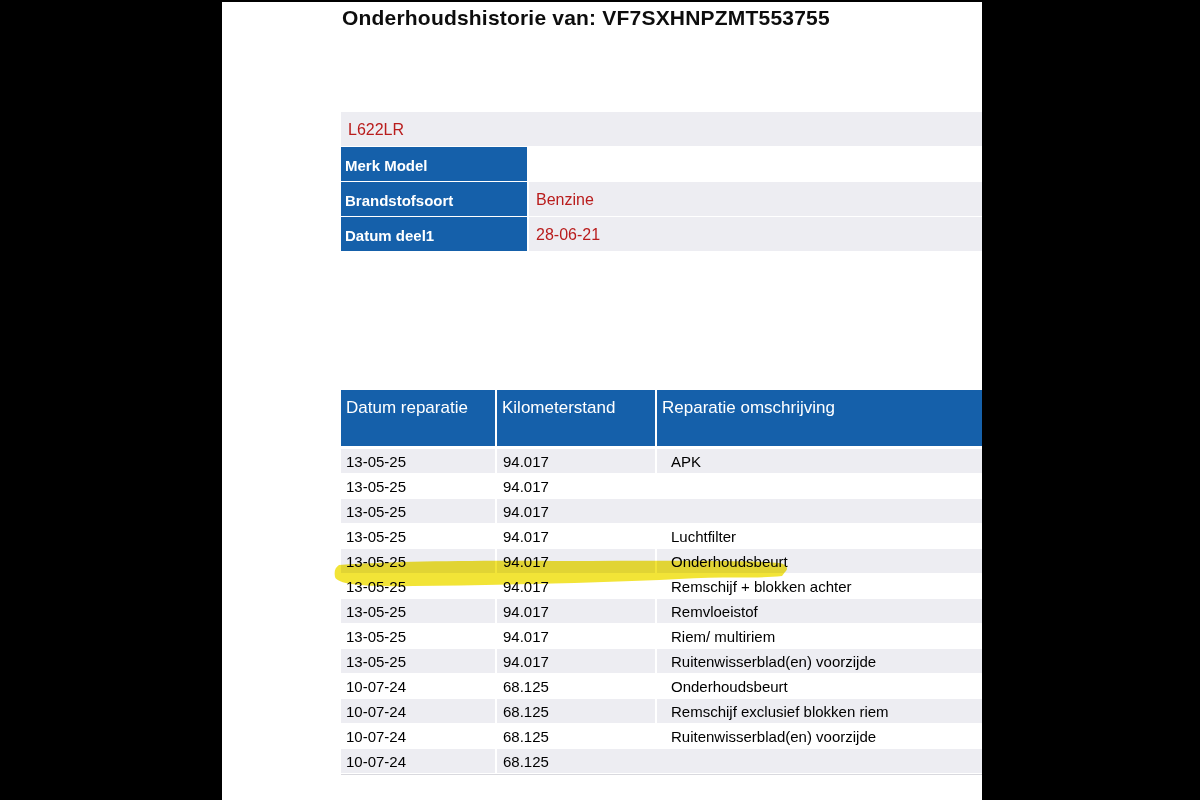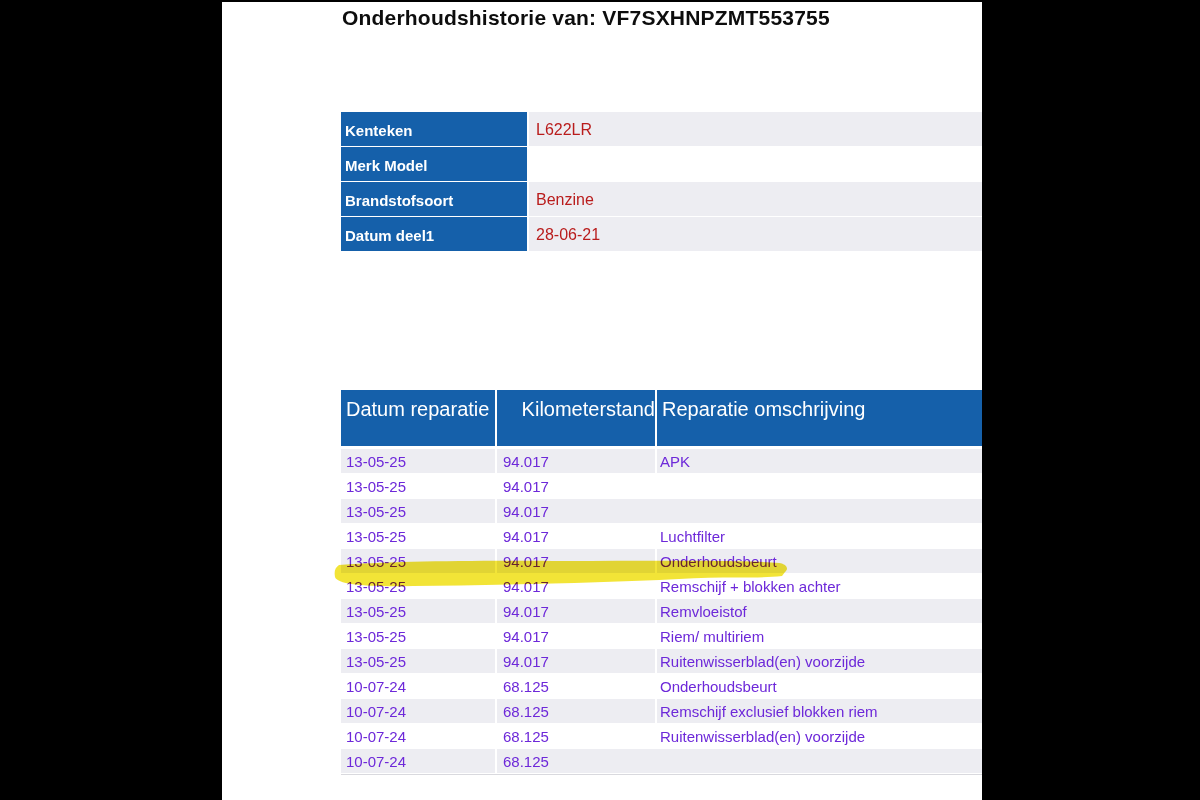--- a/index.html
+++ b/index.html
@@ -31,53 +31,52 @@
   }
   .info-value{
     flex:1;background:var(--gray);color:#b91c1c;font-size:16px;
     display:flex;align-items:flex-end;padding:0 0 7px 7px;
   }
 
   
   .repair-table{position:absolute;left:119px;top:390px;width:641px;}
   .rhead{display:flex;width:641px;height:59px;background:var(--blue);border-bottom:3px solid #fff;}
   .rhead .hcell{
-    color:#fff;font-size:20px;padding:8px 0 0 5px;
+    color:#fff;font-size:17px;padding:8px 0 0 5px;
   }
   .rows{position:relative;width:641px;border-bottom:1px solid #d9d9de;}
   .trow{display:flex;width:641px;height:25px;border-bottom:1px solid #fff;background:#fff;}
   .rows > .trow:nth-of-type(odd){background:var(--gray);}
   .tcell{
-    font-size:15px;color:#6d28d9;display:flex;align-items:center;padding-left:5px;
+    font-size:15px;color:#000000;display:flex;align-items:center;padding-left:5px;
     overflow:hidden;white-space:nowrap;
   }
   .col-date{width:154px;}
-  .col-km{width:160px;border-left:2px solid #fff;padding-left:6px;text-align:right;}
-  .col-desc{width:327px;border-left:2px solid #fff;padding-left:3px;}
+  .col-km{width:160px;border-left:2px solid #fff;padding-left:6px;}
+  .col-desc{width:327px;border-left:2px solid #fff;padding-left:14px;}
   .rhead .col-date,.rhead .col-km,.rhead .col-desc{border-left-color:#fff;}
 
   
   .marker-highlight{
     position:absolute;left:-14px;top:107px;width:465px;height:36px;
     mix-blend-mode:multiply;pointer-events:none;z-index:3;
   }
 </style>
 </head>
 <body>
 
 <div class="stage">
   <div class="page">
     <div class="top-line"></div>
 
     <h1 class="title">Onderhoudshistorie van: VF7SXHNPZMT553755</h1>
 
     <div class="info-table">
 
         <div class="info-row">
-          <div class="info-label">Kenteken</div>
           <div class="info-value">L622LR</div>
         </div>
 
         <div class="info-row">
           <div class="info-label">Merk Model</div>
         </div>
 
         <div class="info-row">
           <div class="info-label">Brandstofsoort</div>
           <div class="info-value">Benzine</div>

